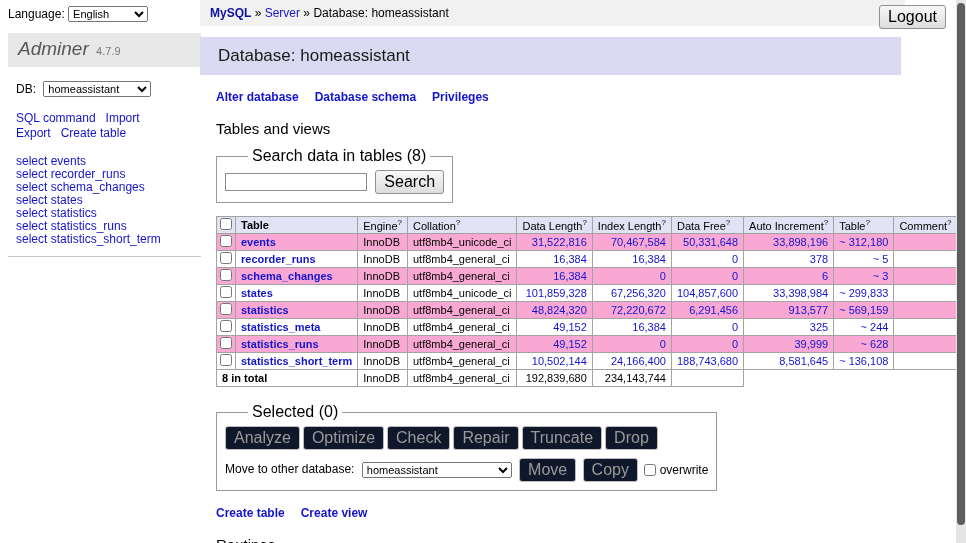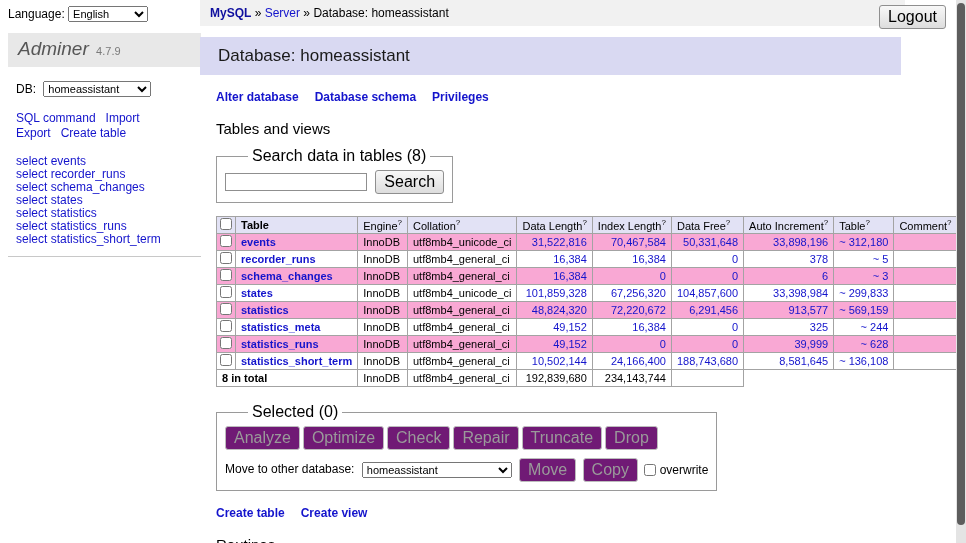--- a/index.html
+++ b/index.html
@@ -6,21 +6,21 @@
   html, body { background: #fff; }
   body { font-family: "Liberation Sans", "DejaVu Sans", sans-serif; font-size: 12px; color: #000; }
   #screen { position: relative; width: 966px; height: 543px; background: #fff; overflow: hidden; }
 
   a { color: #1414cc; text-decoration: none; cursor: pointer; }
 
   select { font-size: 11px; font-family: "Liberation Sans", sans-serif; }
   input[type="text"] { font-size: 11px; border: 1px solid #8f8f8f; padding: 2px 3px; }
   button { font-family: "Liberation Sans", sans-serif; font-size: 16px; padding: 2px 8px;
            border: 1px solid #8f8f8f; border-radius: 3px; background: linear-gradient(#f8f8f8, #dddddd); color:#000; }
-  button:disabled { color: #9a9a9a; border-color: #bdbdbd; background: #701a75; }
+  button:disabled { color: #9a9a9a; border-color: #bdbdbd; background: #0f172a; }
 
   
   #lang-bar { position: absolute; top: 6px; left: 8px; }
   #lang-bar select { width: 80px; }
   #breadcrumb { position: absolute; top: 0; left: 200px; width: 705px; height: 26px;
                 background: #f1f1f1; padding: 6px 10px; white-space: nowrap; }
   #breadcrumb .bold-link { font-weight: bold; color: #0f0f9e; }
   #breadcrumb .sep { color: #000; }
   #logout-btn { position: absolute; top: 5px; right: 20px; }
 

